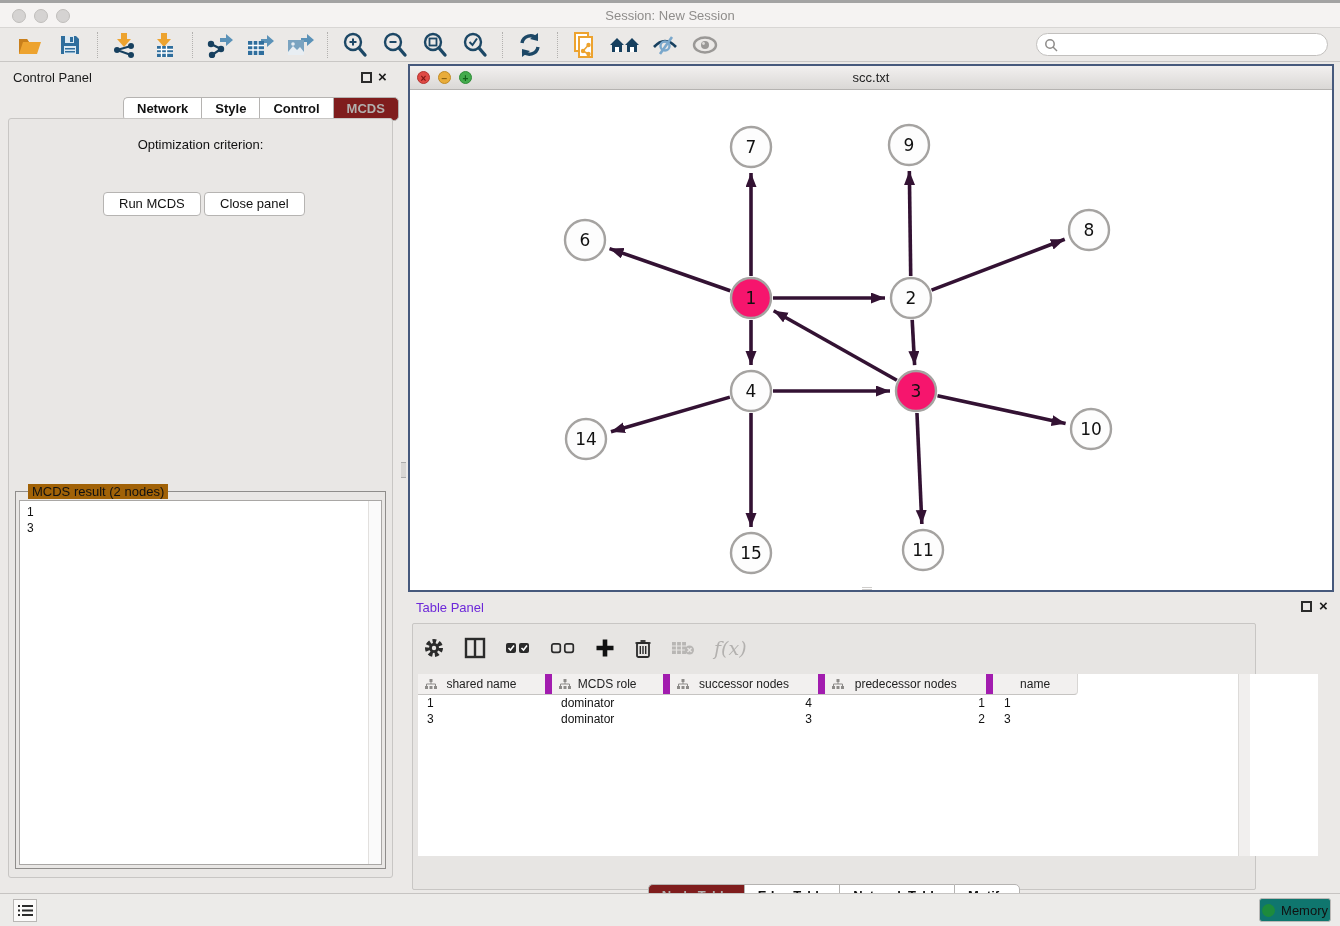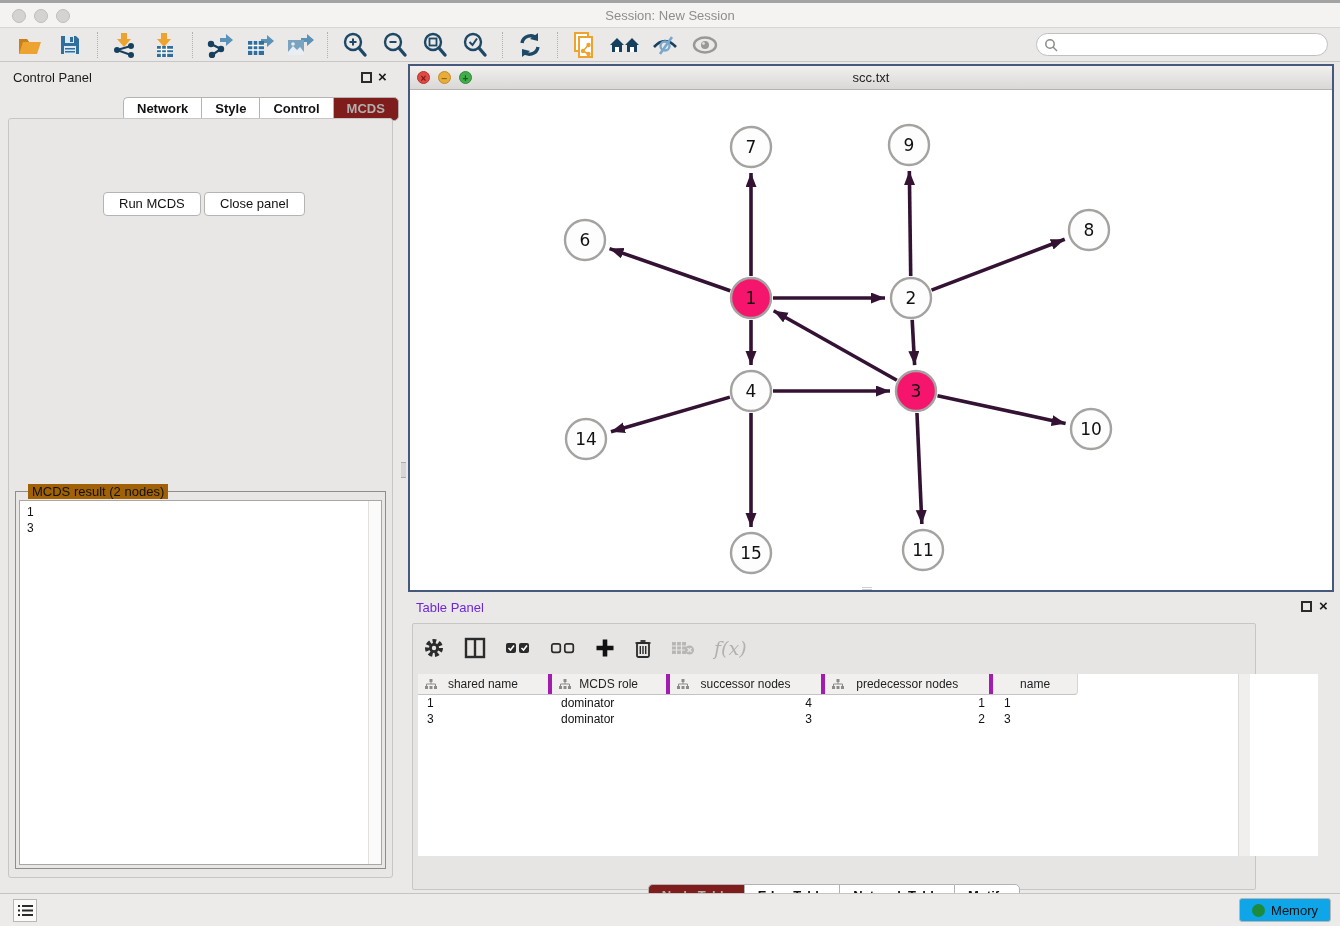--- a/index.html
+++ b/index.html
@@ -100,40 +100,40 @@
                 align-items:center; gap:19px; }
   .tp-tool { display:flex; align-items:center; justify-content:center; height:28px; }
   .fx-label { font-family:"DejaVu Serif", serif; font-style:italic; font-size:19px; color:#b3b1af; }
 
   .tp-table { position:absolute; left:5px; top:50px; width:900px; height:182px; background:#fff; }
   .tp-scroll { position:absolute; right:5px; top:50px; width:12px; height:182px; background:#f1efee;
                border-left:1px solid #dddbd9; }
   .thead { display:flex; width:660px; background:#f2f0ef; border-bottom:1px solid #c6c4c2;
            border-right:1px solid #d8d6d4; border-radius:0 0 4px 0; }
   .th { position:relative; height:20px; font-size:12px; color:#222; display:flex;
-        align-items:center; justify-content:center; border-right:4px solid #a21caf; }
+        align-items:center; justify-content:center; border-right:7px solid #a21caf; }
   .th:last-child { border-right:none; }
   .th .tree-ic { position:absolute; left:7px; top:5px; }
   .trow { display:flex; width:660px; height:16px; font-size:12px; color:#111; }
   .td { height:16px; line-height:16px; white-space:nowrap; overflow:hidden; }
   .c0 { width:134px; } .c1 { width:118px; } .c2 { width:156px; } .c3 { width:168px; } .c4 { width:84px; }
   .td.c0 { padding-left:9px; } .td.c1 { padding-left:9px; }
   .td.c2 { text-align:right; padding-right:14px; } .td.c3 { text-align:right; padding-right:9px; }
   .td.c4 { padding-left:10px; }
 
   .tp-tabs { position:absolute; left:0; right:0; bottom:5px; display:flex; justify-content:center; }
 
   
   .statusbar { position:absolute; left:0; bottom:0; width:1340px; height:33px;
                background:#ecebe9; border-top:1px solid #c6c4c2; }
   .sb-left-btn { position:absolute; left:13px; top:5px; width:24px; height:23px; background:#fbfaf9;
                  border:1px solid #b9b7b5; display:flex; align-items:center; justify-content:center; }
-  .memory-btn { position:absolute; right:9px; top:4px; height:24px; background:#0ea5e9;
+  .memory-btn { position:absolute; right:9px; top:4px; height:24px; background:#0f766e;
                 border:1px solid #b9b7b5; border-radius:3px; display:flex; align-items:center;
-                gap:6px; padding:0 12px; font-size:13px; color:#111; }
+                gap:6px; padding:0 2px; font-size:13px; color:#111; }
   .mem-dot { width:13px; height:13px; border-radius:50%; }
 </style>
 </head>
 <body>
 
 <div class="titlebar">
   <div class="traffic">
     <div class="tdot"></div>
     <div class="tdot"></div>
     <div class="tdot"></div>
@@ -293,20 +293,21 @@
 </div>
 
 <div class="tabs cp-tabs">
   <span class="tab">Network</span>
   <span class="tab">Style</span>
   <span class="tab">Control</span>
   <span class="tab disabled-selected">MCDS</span>
 </div>
 
 <div class="cp-body">
+  <div class="opt-label">Optimization criterion:</div>
   <button class="btn cp-run">Run MCDS</button>
   <button class="btn cp-close">Close panel</button>
 
   <div class="result-group">
     <span class="result-legend">MCDS result (2 nodes)</span>
     <div class="result-area">
       <div>1</div>
       <div>3</div>
       <div class="result-scroll"></div>
     </div>

